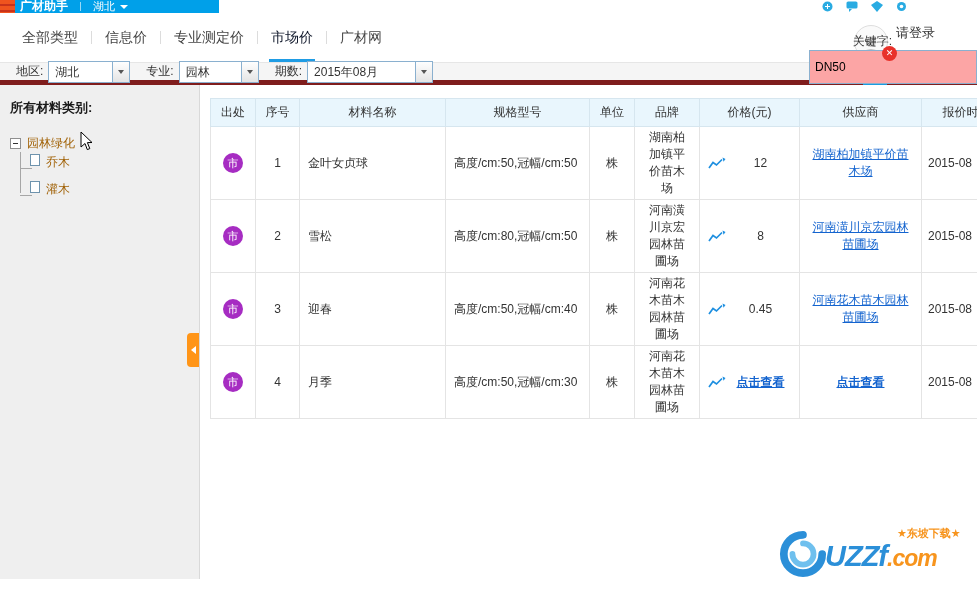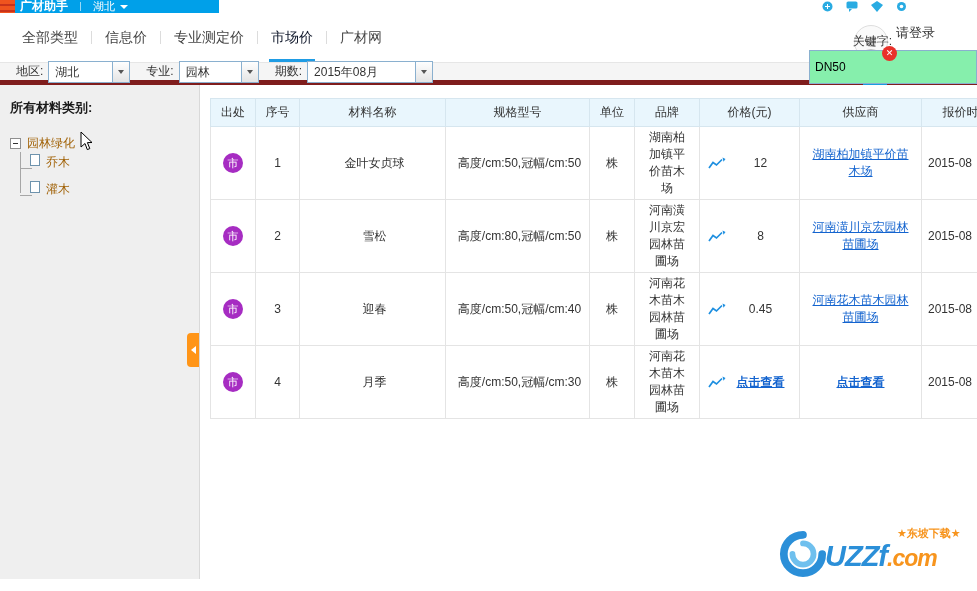--- a/index.html
+++ b/index.html
@@ -41,21 +41,21 @@
   
   .filterbar { height:23px; background:#f5f5f5; border-top:1px solid #e6e6e6; border-bottom:5px solid #7f1d1d;
     display:flex; align-items:center; padding-left:16px; font-size:12px; position:relative; }
   .f-label { margin-right:5px; white-space:nowrap; color:#333; }
   .combo { display:flex; align-items:stretch; height:22px; background:#fff; border:1px solid #8ab0cf; margin-right:16px; cursor:pointer; }
   .combo-text { flex:1; padding:0 6px; line-height:20px; white-space:nowrap; overflow:hidden; }
   .combo-btn { width:17px; flex:none; border-left:1px solid #8ab0cf; background:linear-gradient(#fefefe,#e4e4e4); display:flex; align-items:center; justify-content:center; }
   .caret-g { width:0; height:0; border-left:3.5px solid transparent; border-right:3.5px solid transparent; border-top:4px solid #555; }
   .combo.region { width:82px; } .combo.major { width:80px; } .combo.period { width:126px; }
   .kw-group { position:absolute; right:0; top:50%; transform:translateY(-50%); display:flex; align-items:center;flex-direction:column; }
-  .kw-input { width:168px; height:22px; border:1px solid #8ab0cf; font-size:12px; padding:16px 5px; outline:none; background:#86efac; font-family:inherit;margin-left:36px; }
+  .kw-input { width:168px; height:22px; border:1px solid #8ab0cf; font-size:12px; padding:16px 5px; outline:none; background:#fca5a5; font-family:inherit;margin-left:36px; }
   .search-btn { width:24px; height:27px; background:#1b9ce0; border:none; display:flex; align-items:center; justify-content:center; cursor:pointer; padding:0; }
 
   
   .content { display:flex; height:494px; position:relative; }
   .sidebar { width:200px; flex:none; background:#efefef; border-right:1px solid #d9d9d9; padding:14px 0 0 10px; position:relative; }
   .sidebar-title { font-size:13px; font-weight:bold; color:#1a1a1a; }
   .tree { margin-top:18px; font-size:12px; color:#a16207; }
   .tree-root-row { display:flex; align-items:center; cursor:pointer; }
   .minus-box { width:11px; height:11px; background:#fff; border:1px solid #8f8f8f; position:relative; margin-right:6px; flex:none; }
   .minus-box::after { content:""; position:absolute; left:2px; right:2px; top:4px; height:1px; background:#333; }
@@ -65,21 +65,21 @@
   .tree-child::before { content:""; position:absolute; left:-10px; top:50%; width:12px; border-top:1px solid #a6a6a6; }
   .doc-icon { width:10px; height:12px; background:#fff; border:1px solid #6e93ad; margin-right:6px; flex:none; }
   .collapse-tab { position:absolute; right:0; top:248px; width:12px; height:34px; background:#ff9518;
     border-radius:4px 0 0 4px; display:flex; align-items:center; justify-content:center; cursor:pointer; }
   .collapse-arrow { width:0; height:0; border-top:4px solid transparent; border-bottom:4px solid transparent; border-right:5px solid #fff; }
 
   .main { flex:1; background:#fff; padding:13px 0 0 10px; position:relative; overflow:hidden; }
   table.mat { border-collapse:collapse; table-layout:fixed; width:801px; }
   .mat th { background:#e9f6fd; border:1px solid #d6e6ef; height:28px; font-size:12px; font-weight:normal; color:#333; padding:0 2px; text-align:center; }
   .mat td { border:1px solid #e4e4e4; height:54px; font-size:12px; color:#333; text-align:center; vertical-align:middle; padding:2px 4px; overflow:hidden; }
-  .mat td.al { text-align:center; padding-left:8px; }
+  .mat td.al { text-align:left; padding-left:8px; }
   .mat td.brand-cell { line-height:17px; padding:2px 12px; }
   .mat td.supplier-cell { line-height:17px; padding:2px 8px; }
   .mat td.date-cell { text-align:left; padding-left:6px; white-space:nowrap; }
   .source-badge { display:inline-block; width:20px; height:20px; border-radius:50%; background:#a62cc2; color:#fff; font-size:11px; line-height:20px; text-align:center; }
   .price-wrap { display:flex; align-items:center; }
   .chart-icon { flex:none; margin-left:4px; cursor:pointer; }
   .price-text { flex:1; text-align:center; }
   .link { color:#1464cf; text-decoration:underline; cursor:pointer; }
   .bold { font-weight:bold; }
 

